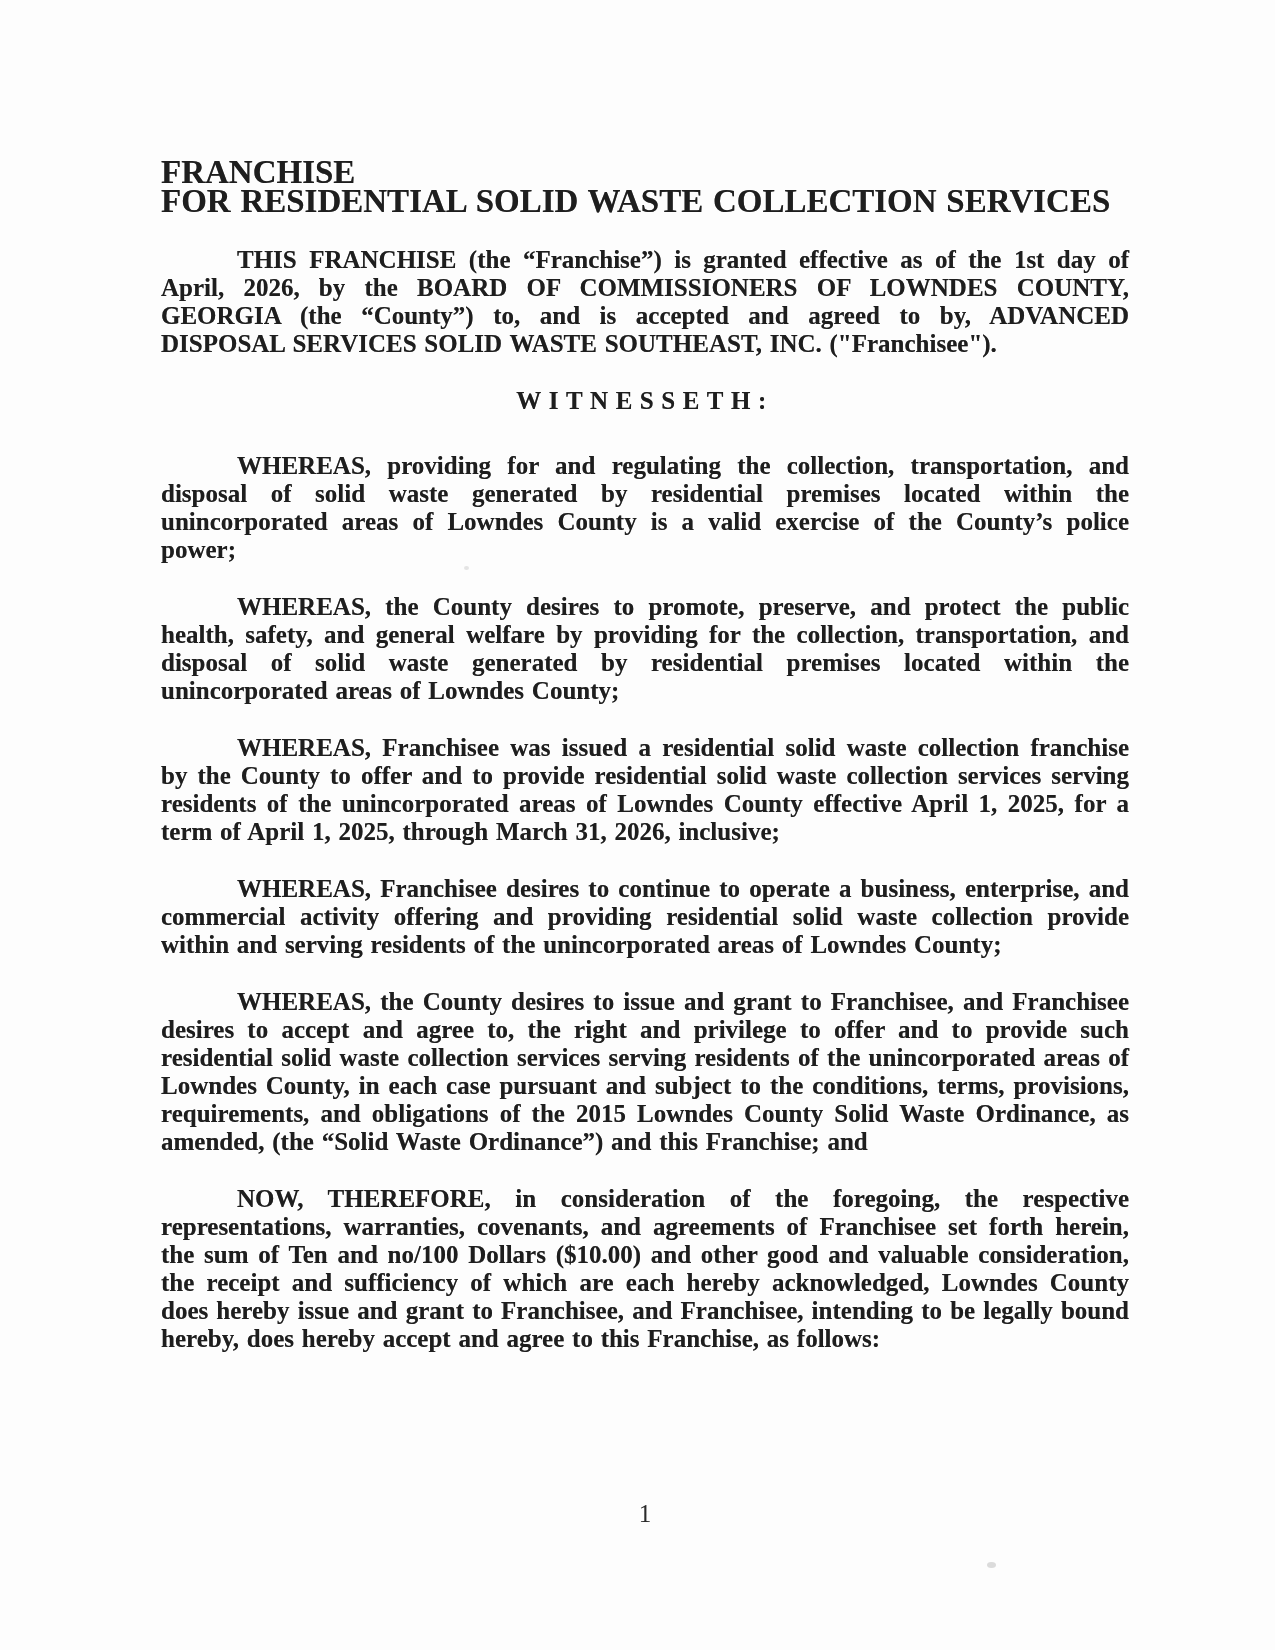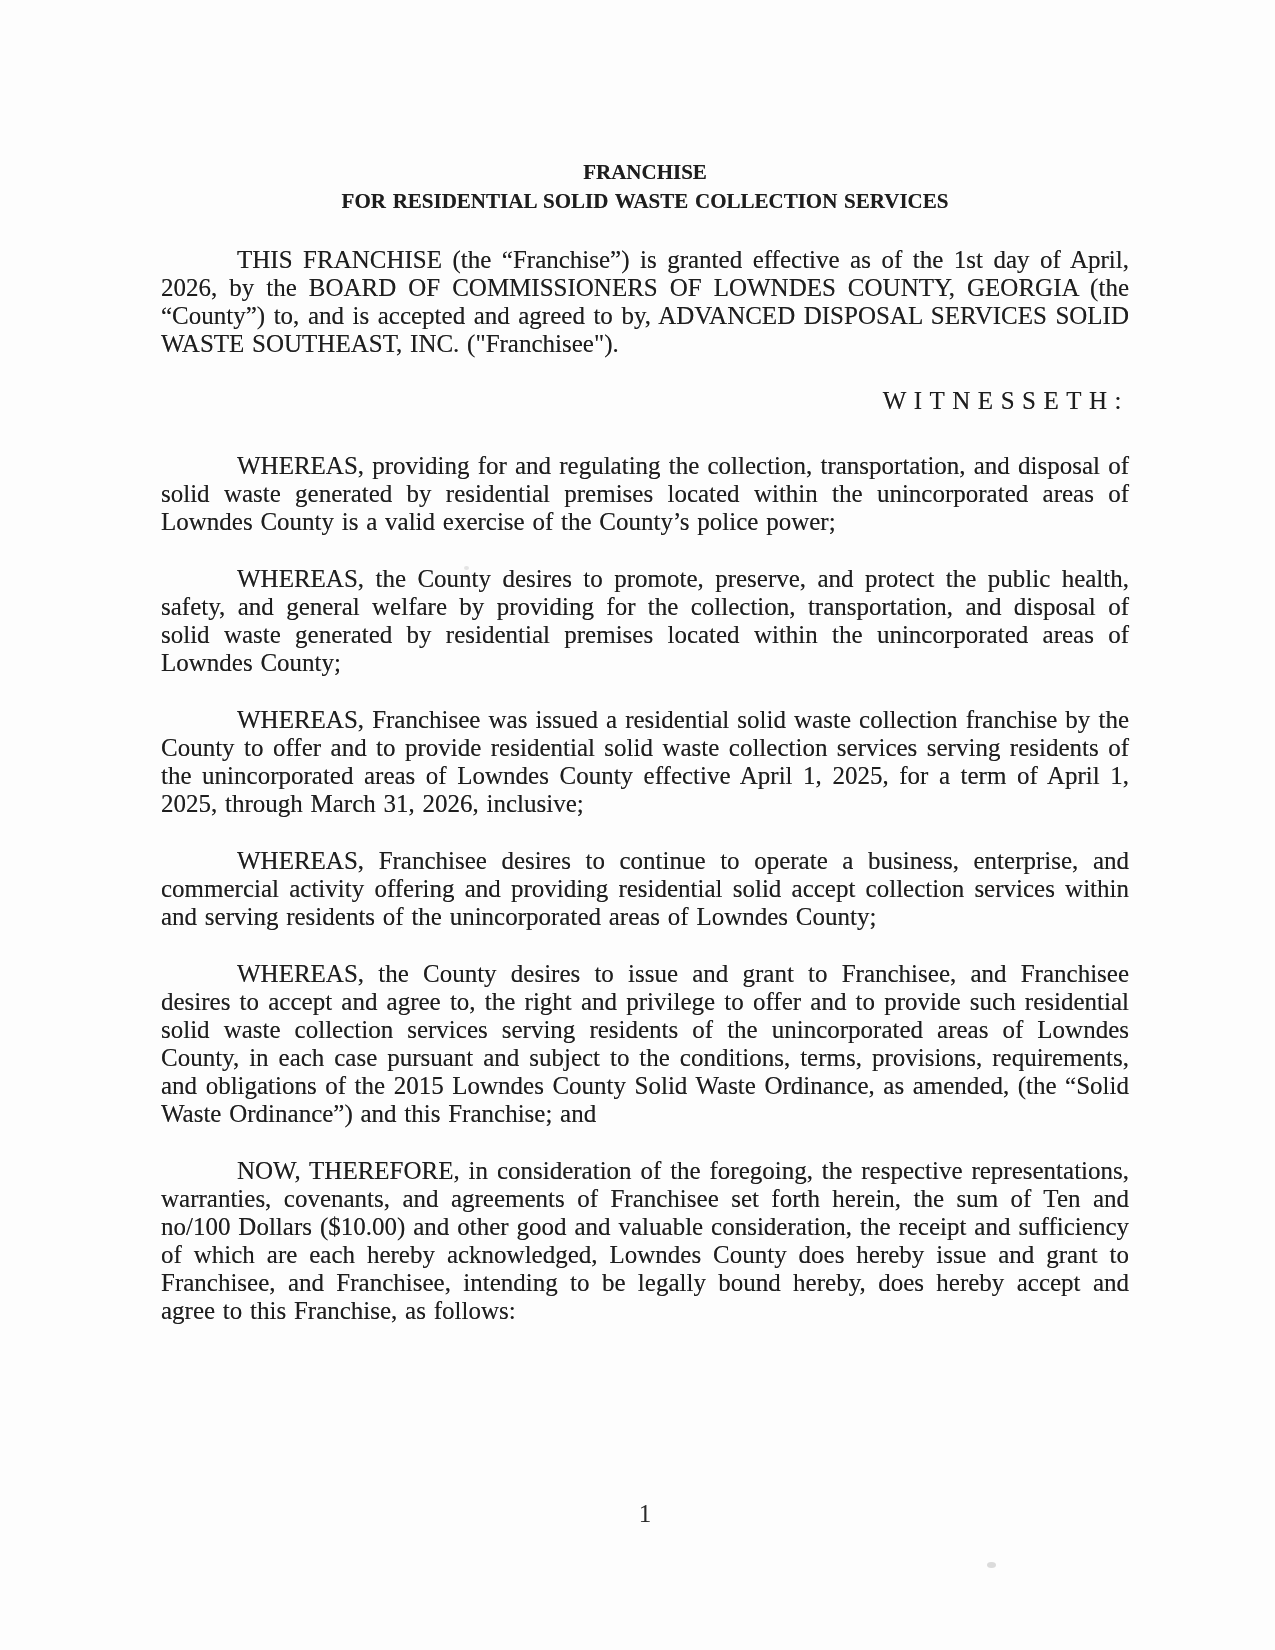--- a/index.html
+++ b/index.html
@@ -21,40 +21,41 @@
     left: 161px;
     top: 158px;
     width: 968px;
     font-size: 25px;
     line-height: 28px;
     word-spacing: 1.5px;
     text-shadow: 0 0 0.5px rgba(30,30,30,0.55);
   }
   .doc-title {
     margin: 0 0 30px 0;
-    font-size: 21px;
+    font-size: 33px;
     line-height: 29px;
     font-weight: bold;
-    text-align: center;
+    text-align: left;
   }
   .doc-title .title-line {
     display: block;
   }
   .par {
     margin: 0 0 29px 0;
     text-indent: 76px;
     text-align: justify;
+    font-weight: bold;
   }
   .witnesseth {
     margin: 8px 0 37px 0;
     font-size: 25px;
     line-height: 28px;
-    font-weight: normal;
+    font-weight: bold;
     letter-spacing: 0.30em;
-    text-align: right;
+    text-align: center;
   }
   .page-number {
     position: absolute;
     top: 1500px;
     left: 161px;
     width: 968px;
     text-align: center;
     font-size: 25px;
     line-height: 28px;
     color: #2a2a2a;
@@ -93,21 +94,21 @@
     <p class="par">THIS FRANCHISE (the “Franchise”) is granted effective as of the 1st day of April, 2026, by the BOARD OF COMMISSIONERS OF LOWNDES COUNTY, GEORGIA (the “County”) to, and is accepted and agreed to by, ADVANCED DISPOSAL SERVICES SOLID WASTE SOUTHEAST, INC. ("Franchisee").</p>
 
     <h2 class="witnesseth">WITNESSETH:</h2>
 
     <p class="par">WHEREAS, providing for and regulating the collection, transportation, and disposal of solid waste generated by residential premises located within the unincorporated areas of Lowndes County is a valid exercise of the County’s police power;</p>
 
     <p class="par">WHEREAS, the County desires to promote, preserve, and protect the public health, safety, and general welfare by providing for the collection, transportation, and disposal of solid waste generated by residential premises located within the unincorporated areas of Lowndes County;</p>
 
     <p class="par">WHEREAS, Franchisee was issued a residential solid waste collection franchise by the County to offer and to provide residential solid waste collection services serving residents of the unincorporated areas of Lowndes County effective April 1, 2025, for a term of April 1, 2025, through March 31, 2026, inclusive;</p>
 
-    <p class="par">WHEREAS, Franchisee desires to continue to operate a business, enterprise, and commercial activity offering and providing residential solid accept collection services within and serving residents of the unincorporated areas of Lowndes County;</p>
+    <p class="par">WHEREAS, Franchisee desires to continue to operate a business, enterprise, and commercial activity offering and providing residential solid waste collection provide within and serving residents of the unincorporated areas of Lowndes County;</p>
 
     <p class="par">WHEREAS, the County desires to issue and grant to Franchisee, and Franchisee desires to accept and agree to, the right and privilege to offer and to provide such residential solid waste collection services serving residents of the unincorporated areas of Lowndes County, in each case pursuant and subject to the conditions, terms, provisions, requirements, and obligations of the 2015 Lowndes County Solid Waste Ordinance, as amended, (the “Solid Waste Ordinance”) and this Franchise; and</p>
 
 
     <p class="par">NOW, THEREFORE, in consideration of the foregoing, the respective representations, warranties, covenants, and agreements of Franchisee set forth herein, the sum of Ten and no/100 Dollars ($10.00) and other good and valuable consideration, the receipt and sufficiency of which are each hereby acknowledged, Lowndes County does hereby issue and grant to Franchisee, and Franchisee, intending to be legally bound hereby, does hereby accept and agree to this Franchise, as follows:</p>
 
   </div>
 
   <div class="page-number">1</div>
 

